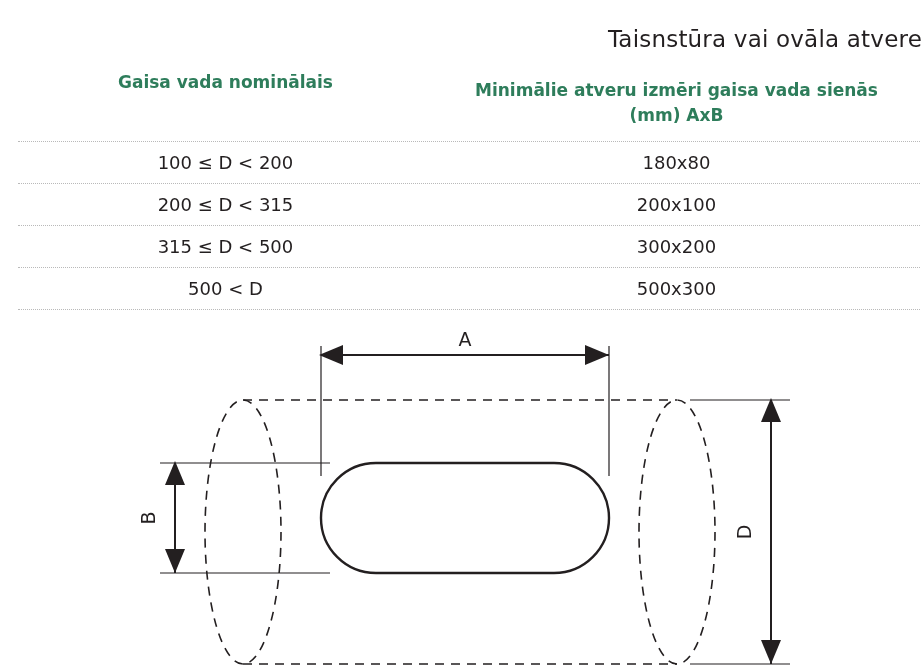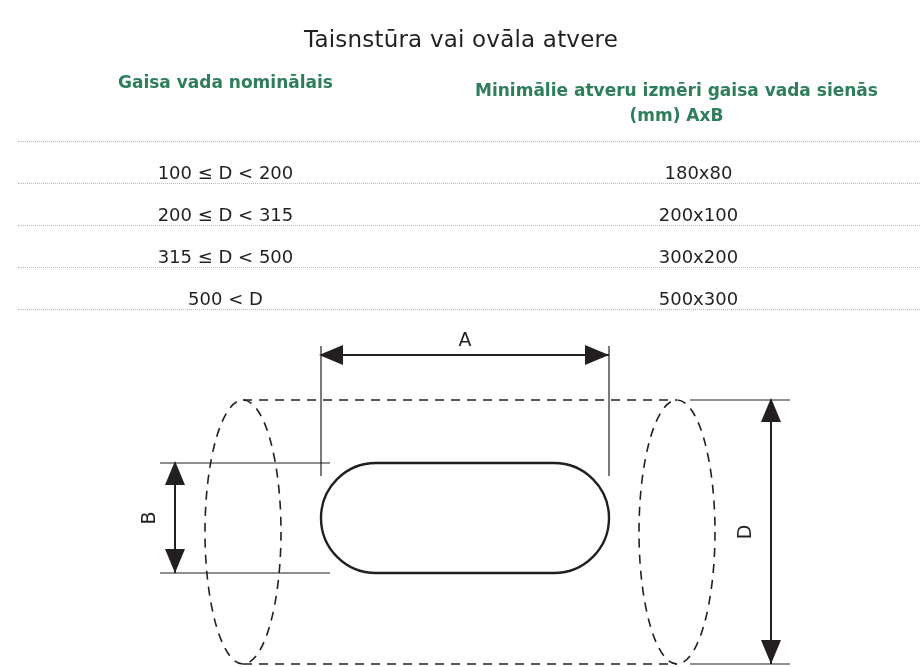--- a/index.html
+++ b/index.html
@@ -20,21 +20,21 @@
     width: 922px;
     height: 667px;
   }
 
   
   .title {
     position: absolute;
     top: 26px;
     left: 0;
     width: 922px;
-    text-align: center;
+    text-align: right;
     font-size: 23px;
     font-weight: 400;
     color: #231f20;
     letter-spacing: 0.2px;
   }
 
   
   .table {
     position: absolute;
     top: 70px;
@@ -55,24 +55,23 @@
     box-sizing: border-box;
   }
   .th.left { flex-basis: 46%; }
   .th.right { flex-basis: 54%; margin-top: 8px; }
 
   .rows {
     margin-top: 14px;
   }
   .row {
     display: flex;
-    align-items: flex-end;
+    align-items: center;
     height: 41px;
     border-bottom: 1px dotted #b9b9b9;
-    gap: 22px;
   }
   .row:first-child {
     border-top: 1px dotted #b9b9b9;
   }
   .row .cell {
     text-align: center;
     font-size: 18px;
     color: #231f20;
     box-sizing: border-box;
   }

